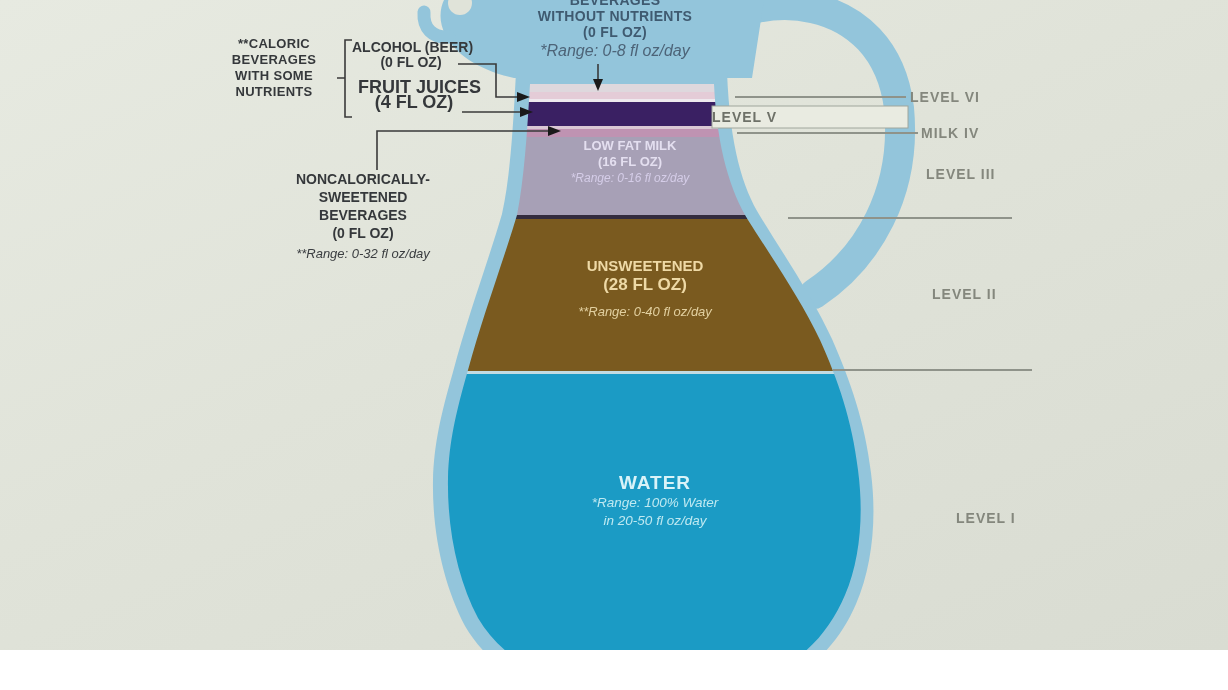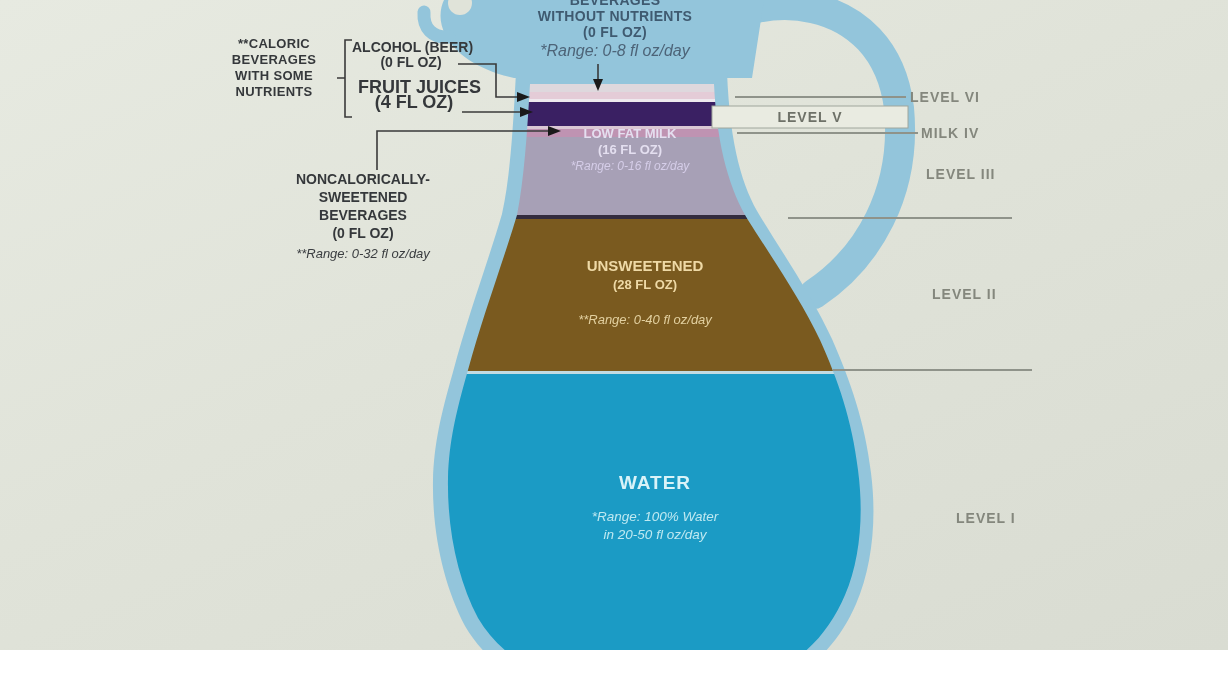--- a/index.html
+++ b/index.html
@@ -12,32 +12,32 @@
   .lbl{position:absolute;text-align:center;}
   .lbl div{white-space:nowrap;}
   .dark{color:#35383b;font-weight:bold;}
   .caloric-label{left:212px;top:36px;width:124px;font-size:13px;line-height:16px;letter-spacing:.3px;}
   .alcohol-item{left:352px;top:40px;width:118px;font-size:14px;line-height:15px;}
   .juices-item{left:358px;top:80px;width:112px;font-size:18px;line-height:15px;}
   .noncal-label{left:258px;top:170px;width:210px;font-size:14px;line-height:18px;}
   .noncal-range{left:238px;top:246px;width:250px;font-size:13px;font-style:italic;color:#3a3d40;}
   .top-title{left:500px;top:-8px;width:230px;color:#3f5a70;font-weight:bold;font-size:14px;line-height:16px;letter-spacing:.3px;}
   .top-range{left:500px;top:42px;width:230px;color:#4d6478;font-style:italic;font-size:16px;}
-  .milk-text{left:535px;top:126px;width:190px;color:#e4dff0;font-weight:bold;font-size:13px;line-height:16px;}
+  .milk-text{left:535px;top:138px;width:190px;color:#e4dff0;font-weight:bold;font-size:13px;line-height:16px;}
   .milk-text .range{font-size:12px;color:#d5cde8;font-style:italic;font-weight:normal;}
   .tea-text{left:525px;top:256px;width:240px;color:#eed9a6;font-weight:bold;font-size:15px;line-height:19px;}
-  .tea-text .amt{font-size:13px;}
-  .tea-text .range{font-size:13px;color:#e2d0a0;font-style:italic;font-weight:normal;margin-top:16px;}
+  .tea-text .amt{font-size:17px;}
+  .tea-text .range{font-size:13px;color:#e2d0a0;font-style:italic;font-weight:normal;margin-top:8px;}
   .water-text{left:535px;top:472px;width:240px;color:#d9f3f8;font-weight:bold;}
   .water-text .nm{font-size:19px;letter-spacing:1px;}
   .water-text .amt{font-size:16px;margin-top:4px;}
-  .water-text .range{font-size:13.5px;color:#bfe9f1;font-style:italic;font-weight:normal;margin-top:14px;line-height:18px;}
+  .water-text .range{font-size:13.5px;color:#bfe9f1;font-style:italic;font-weight:normal;margin-top:0;line-height:18px;}
   .level{position:absolute;color:#84877d;font-size:14px;letter-spacing:1px;font-weight:bold;white-space:nowrap;}
   .level-vi{left:910px;top:89px;}
-  .level-v{left:712px;top:109px;width:196px;text-align:center;color:#6e7168;}
+  .level-v{left:712px;top:109px;width:196px;color:#6e7168;}
   .level-iv{left:921px;top:125px;}
   .level-iii{left:926px;top:166px;}
   .level-ii{left:932px;top:286px;}
   .level-i{left:956px;top:510px;}
 </style>
 </head>
 <body>
 
 <div class="stage">
 

